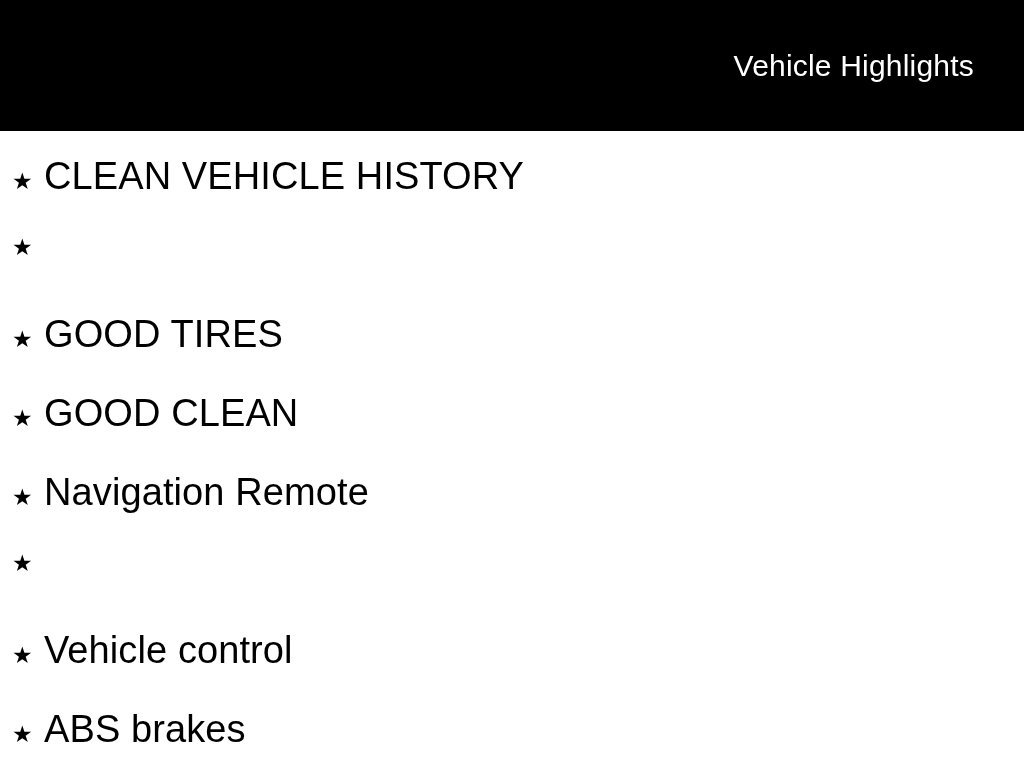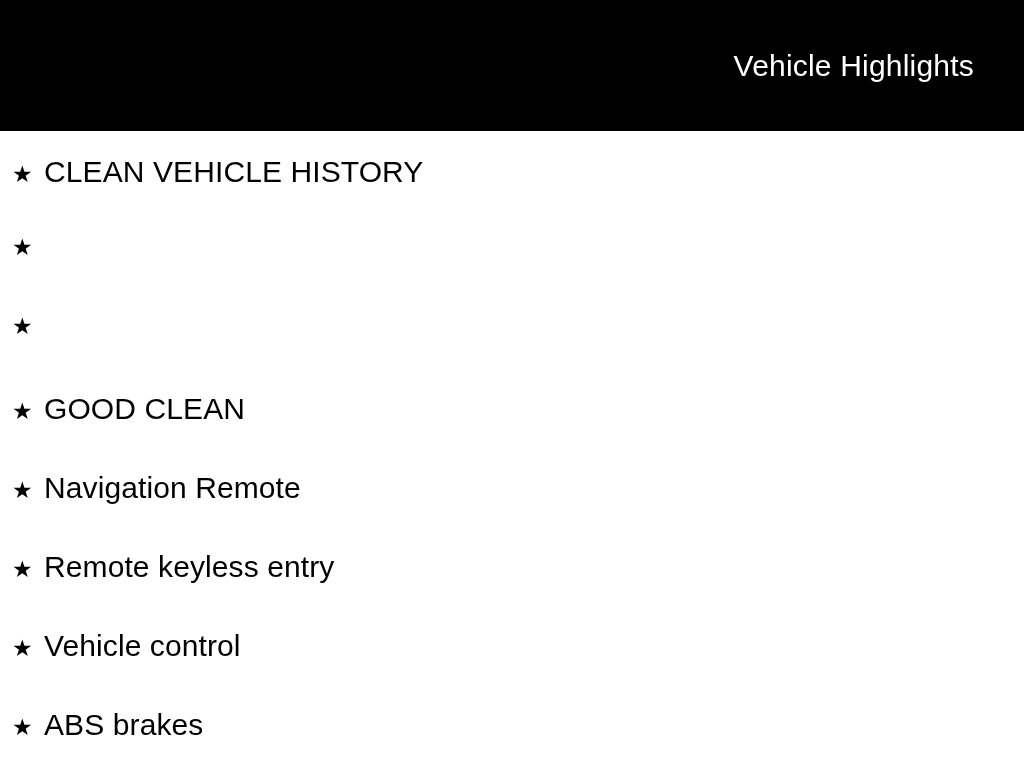--- a/index.html
+++ b/index.html
@@ -71,21 +71,21 @@
     width: 32px;
     flex: 0 0 32px;
     color: #000000;
     font-family: "DejaVu Sans", sans-serif;
     font-size: 23px;
     line-height: 1;
   }
   .highlight-label {
     color: #000000;
     font-family: "Liberation Sans", sans-serif;
-    font-size: 30px;
+    font-size: 38px;
     font-weight: 400;
     line-height: 1;
     letter-spacing: 0.1px;
     white-space: nowrap;
   }
 </style>
 </head>
 <body>
 
 <div class="page">
@@ -100,35 +100,35 @@
       <span class="star-icon">★</span>
       <span class="highlight-label">CLEAN VEHICLE HISTORY</span>
     </li>
 
     <li class="highlight-item">
       <span class="star-icon">★</span>
     </li>
 
     <li class="highlight-item">
       <span class="star-icon">★</span>
+      <span class="highlight-label">GOOD TIRES</span>
     </li>
 
     <li class="highlight-item">
       <span class="star-icon">★</span>
       <span class="highlight-label">GOOD CLEAN</span>
     </li>
 
     <li class="highlight-item">
       <span class="star-icon">★</span>
       <span class="highlight-label">Navigation Remote</span>
     </li>
 
     <li class="highlight-item">
       <span class="star-icon">★</span>
-      <span class="highlight-label">Remote keyless entry</span>
     </li>
 
     <li class="highlight-item">
       <span class="star-icon">★</span>
       <span class="highlight-label">Vehicle control</span>
     </li>
 
     <li class="highlight-item">
       <span class="star-icon">★</span>
       <span class="highlight-label">ABS brakes</span>

